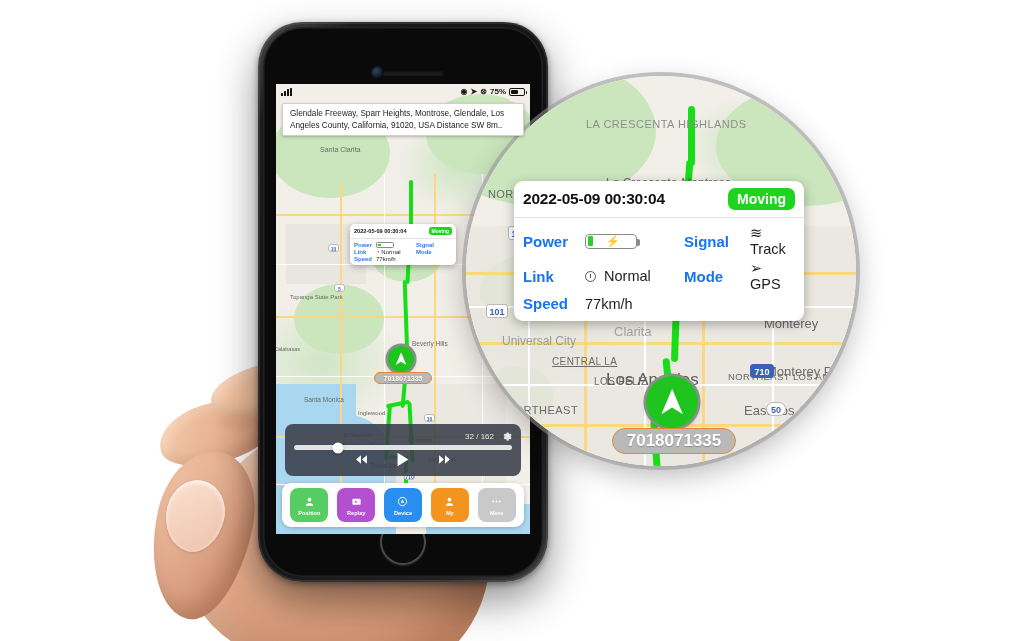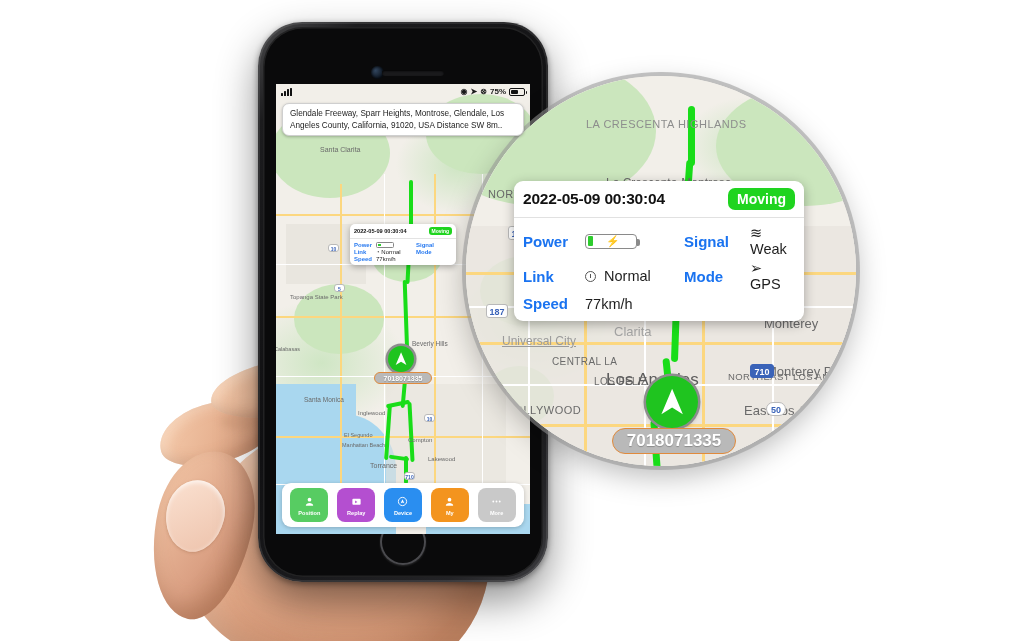--- a/index.html
+++ b/index.html
@@ -111,21 +111,21 @@
   }
   .sb-left { display:flex; align-items:flex-end; gap:1px; height:8px; }
   .sb-left i { display:block; width:2px; background:#111; border-radius:.5px; }
   .sb-right { display:flex; align-items:center; gap:3px; font-size:8px; font-weight:600; }
   .batt { width:16px; height:8px; border:1px solid #111; border-radius:2px; position:relative; padding:1px; }
   .batt::after { content:""; position:absolute; right:-3px; top:2px; width:1.5px; height:3px; background:#111; border-radius:0 1px 1px 0; }
   .batt i { display:block; height:100%; width:59%; background:#111; border-radius:1px; }
 
   .addr-card {
     position:absolute; left:6px; top:19px; right:6px; z-index:6;
-    background:#fff; border:1px solid #cfcfcf; border-radius:7px;
+    background:#fff; border:1px solid #cfcfcf; border-radius:2px;
     padding:4px 7px; font-size:8.2px; line-height:1.42; color:#1d1d1d;
     box-shadow:0 1px 3px rgba(0,0,0,.25);
   }
   .status-strip {
     position:absolute; left:0; top:55px; width:100%; height:17px; z-index:6;
     background:rgba(60,60,60,.72);
     display:flex; align-items:center; justify-content:space-between;
     padding:0 7px;
     font-size:8.4px; font-weight:bold; color:#ff8c00;
   }
@@ -348,20 +348,42 @@
 
       </div>
 
       <div class="marker" style="left:112px;top:262px;width:26px;height:26px;">
         <svg viewBox="0 0 24 24">
             <path d="M12 2 L20 21 L12 16 L4 21 Z" fill="#fff"></path>
           </svg>
       </div>
       <div class="id-pill" style="left:98px;top:288px;width:58px;height:12px;font-size:7px;">7018071335</div>
 
+      <div class="playbar">
+        <div class="pb-top">
+          <span class="pb-count">32 / 162</span>
+          <svg class="gear" viewBox="0 0 24 24">
+            <path fill="#e7e7e7" d="M12 8a4 4 0 100 8 4 4 0 000-8zm9.4 4a7.6 7.6 0 00-.1-1.2l2-1.6-2-3.4-2.4 1a7.5 7.5 0 00-2-1.2L16.5 3h-4l-.4 2.6c-.7.3-1.4.7-2 1.2l-2.4-1-2 3.4 2 1.6a7.6 7.6 0 000 2.4l-2 1.6 2 3.4 2.4-1c.6.5 1.3.9 2 1.2l.4 2.6h4l.4-2.6c.7-.3 1.4-.7 2-1.2l2.4 1 2-3.4-2-1.6c.1-.4.1-.8.1-1.2z"></path>
+          </svg>
+        </div>
+        <div class="slider">
+          <div class="knob"></div>
+        </div>
+        <div class="pb-ctrls">
+          <svg width="13" height="11" viewBox="0 0 24 20">
+              <path d="M11 2v16L2 10zM22 2v16l-9-8z"></path>
+            </svg>
+          <svg width="14" height="15" viewBox="0 0 20 22">
+              <path d="M2 1l16 10L2 21z"></path>
+            </svg>
+          <svg width="13" height="11" viewBox="0 0 24 20">
+              <path d="M13 2v16l9-8zM2 2v16l9-8z"></path>
+            </svg>
+        </div>
+      </div>
 
       <div class="tabbar">
         <div class="tab" style="background:#57cc62">
           <span class="ti">
             <svg viewBox="0 0 24 24">
                 <circle cx="12" cy="8" r="4"></circle>
                 <path d="M4 21c0-4 4-6 8-6s8 2 8 6z"></path>
               </svg>
           </span>
           <span class="tl">Position</span>
@@ -432,36 +454,36 @@
       <div class="track" style="left:218px;top:84px;width:7px;height:70px;transform:rotate(4deg);border-radius:4px;"></div>
       <div class="track" style="left:208px;top:150px;width:7px;height:80px;transform:rotate(-3deg);border-radius:4px;"></div>
       <div class="track" style="left:206px;top:226px;width:7px;height:60px;transform:rotate(2deg);border-radius:4px;"></div>
       <div class="track" style="left:200px;top:282px;width:7px;height:70px;transform:rotate(-6deg);border-radius:4px;"></div>
       <div class="track" style="left:186px;top:344px;width:7px;height:50px;transform:rotate(-4deg);border-radius:4px;"></div>
 
       <div class="maplabel" style="left:120px;top:42px;font-size:11px;letter-spacing:.5px;width:110px;line-height:1.15;color:#8d8d8d;">LA CRESCENTA HIGHLANDS</div>
       <div class="maplabel" style="left:140px;top:100px;font-size:12px;">La Crescenta-Montrose</div>
       <div class="maplabel" style="left:216px;top:136px;font-size:13px;width:95px;line-height:1.15;">La Cañada Flintridge</div>
       <div class="maplabel" style="left:22px;top:112px;font-size:11px;letter-spacing:.4px;width:78px;line-height:1.15;">NORTH HOLLYWOOD</div>
-      <div class="maplabel" style="left:36px;top:258px;font-size:12px;color:#9a9a9a;text-decoration:underline;">Universal City</div>
-      <div class="maplabel" style="left:40px;top:328px;font-size:11px;letter-spacing:.5px;">HOLLYWOOD</div>
+      <div class="maplabel" style="left:36px;top:258px;font-size:12px;color:#9a9a9a;">Universal City</div>
+      <div class="maplabel" style="left:40px;top:328px;font-size:11px;letter-spacing:.5px;">NORTHEAST</div>
       <div class="maplabel" style="left:128px;top:300px;font-size:10px;letter-spacing:.4px;">LOS FELIZ</div>
       <div class="maplabel" style="left:262px;top:296px;font-size:9.5px;letter-spacing:.4px;width:84px;line-height:1.15;">NORTHEAST LOS ANGELES</div>
       <div class="maplabel" style="left:148px;top:248px;font-size:13px;color:#a5a5a5;">Clarita</div>
       <div class="maplabel" style="left:140px;top:294px;font-size:17px;color:#5c5c5c;">Los Angeles</div>
       <div class="maplabel" style="left:298px;top:240px;font-size:13px;">Monterey</div>
       <div class="maplabel" style="left:300px;top:288px;font-size:13px;">Monterey Park</div>
       <div class="maplabel" style="left:278px;top:328px;font-size:13px;width:74px;line-height:1.15;">East Los Angeles</div>
-      <div class="maplabel" style="left:86px;top:280px;font-size:10px;letter-spacing:.4px;">CENTRAL LA</div>
+      <div class="maplabel" style="left:86px;top:280px;font-size:10px;letter-spacing:.4px;text-decoration:underline;">CENTRAL LA</div>
 
       <div class="shield" style="left:42px;top:150px;width:22px;height:14px;font-size:9px;line-height:14px;">170</div>
       <div class="shield" style="left:300px;top:204px;width:22px;height:14px;font-size:9px;line-height:14px;background:#3a63b8;color:#fff;border-color:#3a63b8;">10</div>
       <div class="shield" style="left:284px;top:288px;width:24px;height:14px;font-size:9px;line-height:14px;background:#3a63b8;color:#fff;border-color:#3a63b8;">710</div>
       <div class="shield" style="left:300px;top:326px;width:20px;height:14px;font-size:9px;line-height:14px;border-radius:8px;">50</div>
-      <div class="shield" style="left:20px;top:228px;width:22px;height:14px;font-size:9px;line-height:14px;background:#fff;">187</div>
+      <div class="shield" style="left:20px;top:228px;width:22px;height:14px;font-size:9px;line-height:14px;background:#fff;">101</div>
 
       <div class="marker" style="left:180px;top:300px;width:52px;height:52px;">
         <svg viewBox="0 0 24 24">
             <path d="M12 2 L20 21 L12 16 L4 21 Z" fill="#fff"></path>
           </svg>
       </div>
       <div class="id-pill" style="left:146px;top:352px;width:124px;height:26px;font-size:17px;border-radius:13px;">7018071335</div>
     </div>
 
 
@@ -474,21 +496,21 @@
         <span class="k">Power</span>
         <span class="v">
           <span class="bigbatt">
               <i></i>
               <span class="bolt">⚡</span>
             </span>
         </span>
         <span class="k">Signal</span>
         <span class="v">
           <span>≋</span>
-          <span>Weak</span>
+          <span>Track</span>
         </span>
 
         <span class="k">Link</span>
         <span class="v">
           <span class="clocki"></span>
           <span>Normal</span>
         </span>
         <span class="k">Mode</span>
         <span class="v">
           <span>➢</span>

